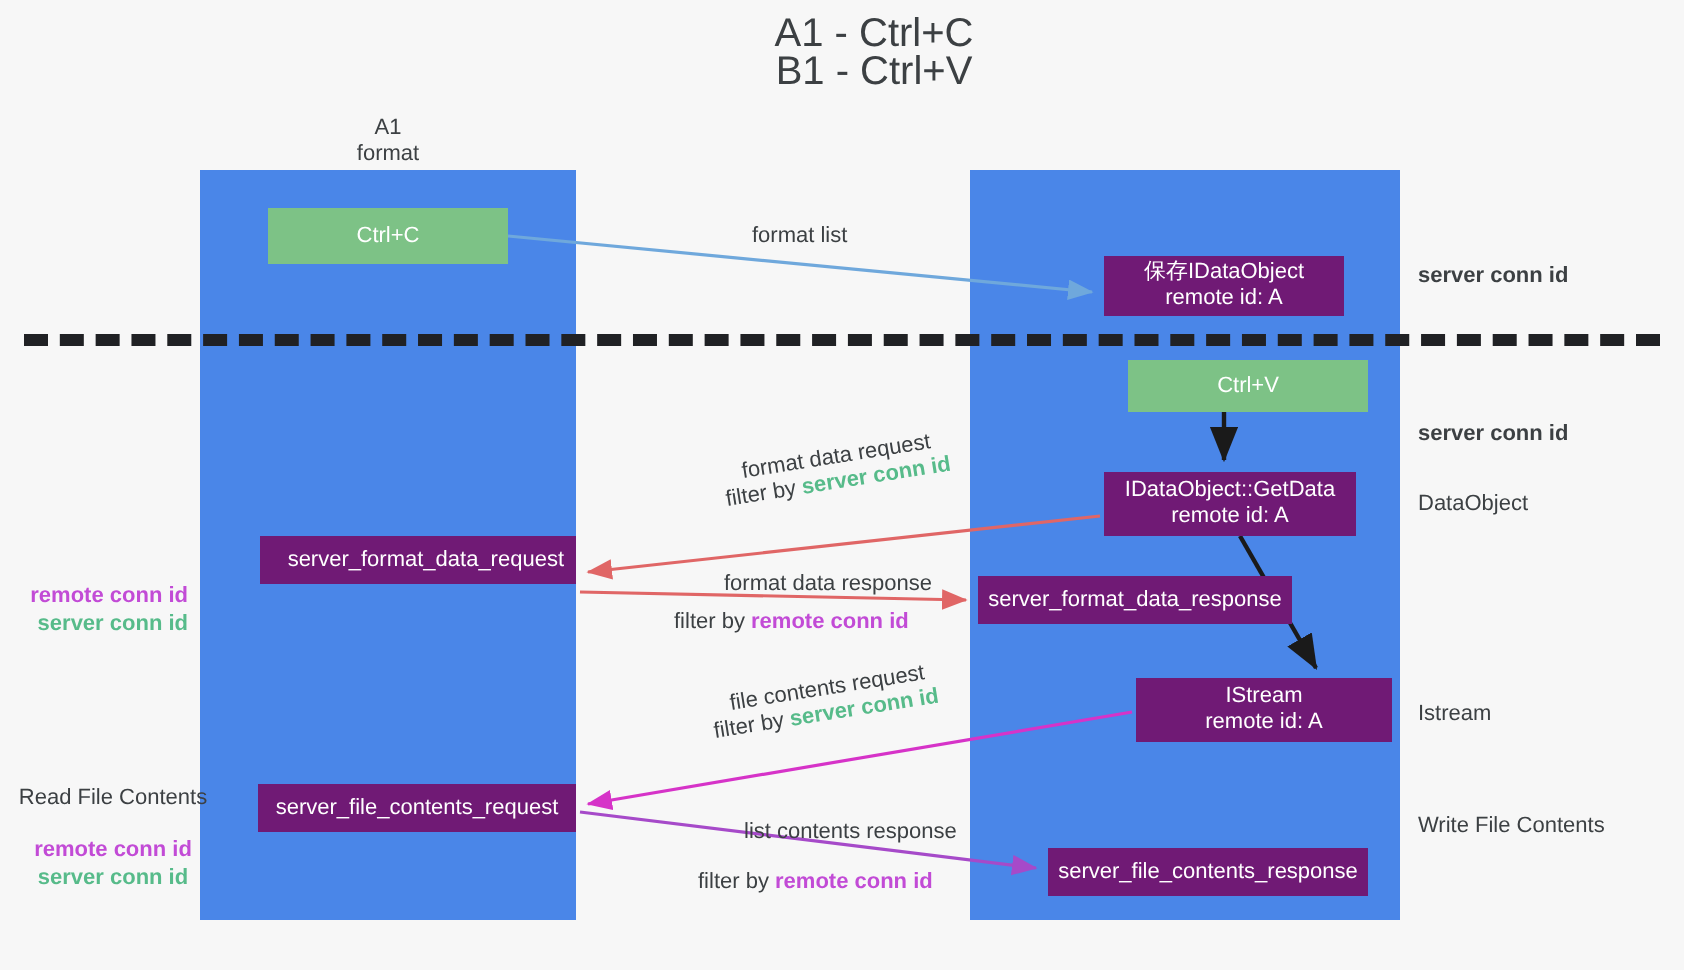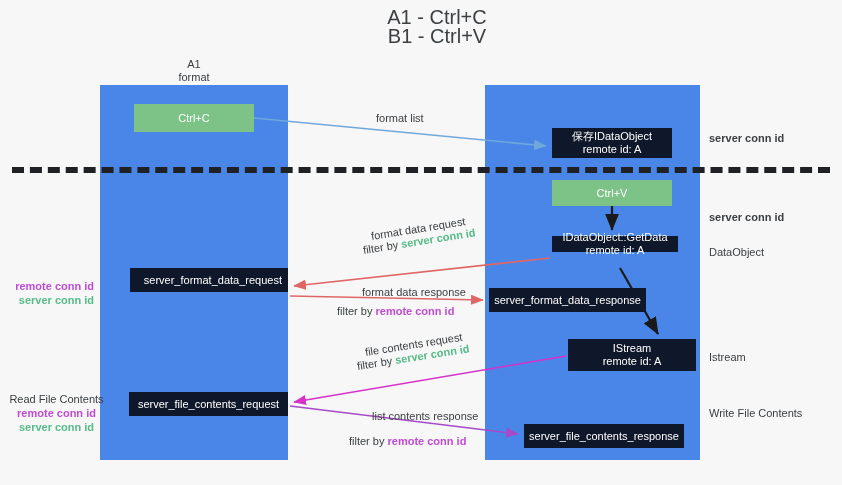--- a/index.html
+++ b/index.html
@@ -75,44 +75,44 @@
     flex-direction: column;
     align-items: center;
     justify-content: center;
     color: #ffffff;
     font-size: 11px;
     line-height: 13px;
     text-align: center;
     padding: 2px 6px;
   }
   .node.green { background: #7dc286; }
-  .node.orange { background: #0f172a; }
+  .node.orange { background: #701a75; }
   .node .l2 { display: block; }
 
   #node-ctrl-c   { left: 134px; top: 104px; width: 120px; height: 28px; }
   #node-save-ido { left: 552px; top: 128px; width: 120px; height: 30px; }
-  #node-ctrl-v   { left: 552px; top: 180px; width: 120px; height: 26px; }
-  #node-getdata  { left: 552px; top: 236px; width: 126px; height: 16px; justify-content: center; }
+  #node-ctrl-v   { left: 564px; top: 180px; width: 120px; height: 26px; }
+  #node-getdata  { left: 552px; top: 236px; width: 126px; height: 32px; justify-content: center; }
   #node-istream  { left: 568px; top: 339px; width: 128px; height: 32px; }
   #node-sfdreq   { left: 130px; top: 268px; width: 158px; height: 24px; align-items: flex-end; }
   #node-sfdres   { left: 489px; top: 288px; width: 157px; height: 24px; }
   #node-sfcreq   { left: 129px; top: 392px; width: 159px; height: 24px; }
   #node-sfcres   { left: 524px; top: 424px; width: 160px; height: 24px; }
 
   
   .edge-label {
     position: absolute;
     font-size: 11px;
     line-height: 14px;
     color: #3c4043;
     white-space: nowrap;
   }
   .edge-label.tilted { transform: rotate(-9deg); transform-origin: left center; }
   .green-txt  { color: #57bb8a; font-weight: bold; }
-  .purple-txt { color: #c24bd6; font-weight: bold; }
+  .purple-txt { color: #c24bd6; font-weight: bold; margin-top: 12px; }
 
   #lbl-format-list   { left: 376px; top: 111px; }
   #lbl-fdreq-1       { left: 371px; top: 229px; }
   #lbl-fdreq-2       { left: 363px; top: 243px; }
   #lbl-fdres-1       { left: 362px; top: 285px; }
   #lbl-fdres-2       { left: 337px; top: 304px; }
   #lbl-fcreq-1       { left: 365px; top: 345px; }
   #lbl-fcreq-2       { left: 357px; top: 359px; }
   #lbl-fcres-1       { left: 372px; top: 409px; }
   #lbl-fcres-2       { left: 349px; top: 434px; }

